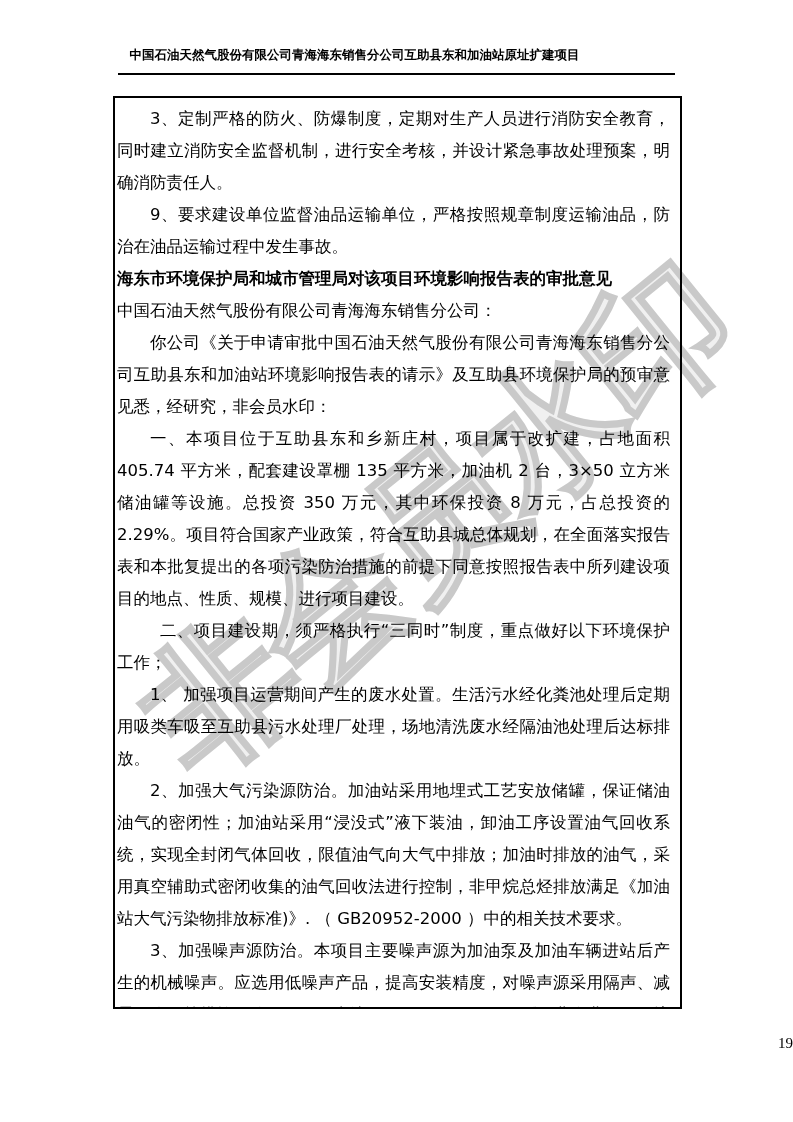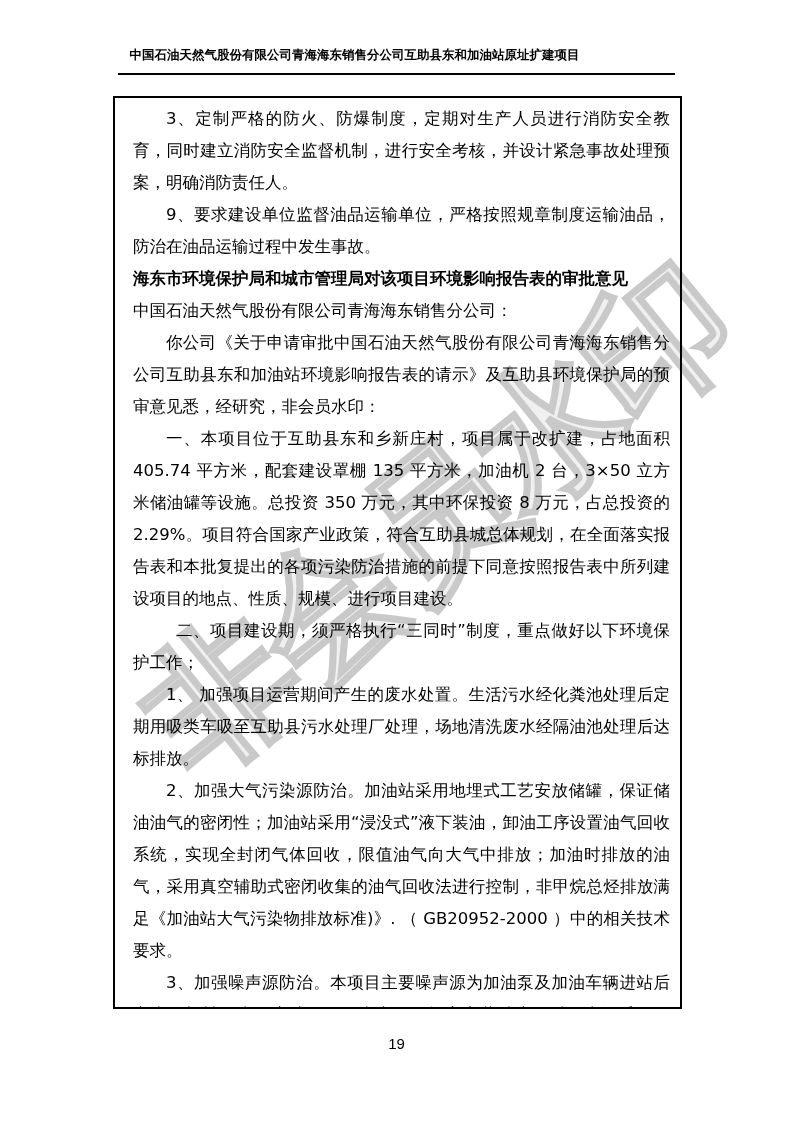--- a/index.html
+++ b/index.html
@@ -23,21 +23,21 @@
     position:absolute;
     top:73px;left:118px;width:557px;height:0;
     border-top:2px solid #000;
   }
   .content-box{
     position:absolute;
     left:113px;top:96px;
     width:569px;height:913px;
     box-sizing:border-box;
     border:2px solid #000;
-    padding:5px 10px 0 18px;
+    padding:5px 10px 0 2px;
     overflow:hidden;
     z-index:1;
   }
   .content-box p{
     margin:0;
     font-size:16.5px;
     line-height:32px;
     text-align:justify;
     letter-spacing:0;
   }
@@ -56,23 +56,23 @@
     letter-spacing:-8px;
     white-space:nowrap;
     color:rgba(205,205,205,0.30);
     -webkit-text-stroke:2.5px #c9c9c9;
     z-index:0;
     pointer-events:none;
   }
   .page-number{
     position:absolute;
     top:1035px;left:0;width:793px;
-    text-align:center;
+    text-align:right;
     font-size:15px;
-    font-family:Liberation Sans, sans-serif;
+    font-family:Liberation Serif, serif;
   }
 </style>
 </head>
 <body>
 
 <div class="page">
 
   <div class="watermark">非会员水印</div>
 
   <div class="header-title">中国石油天然气股份有限公司青海海东销售分公司互助县东和加油站原址扩建项目</div>

